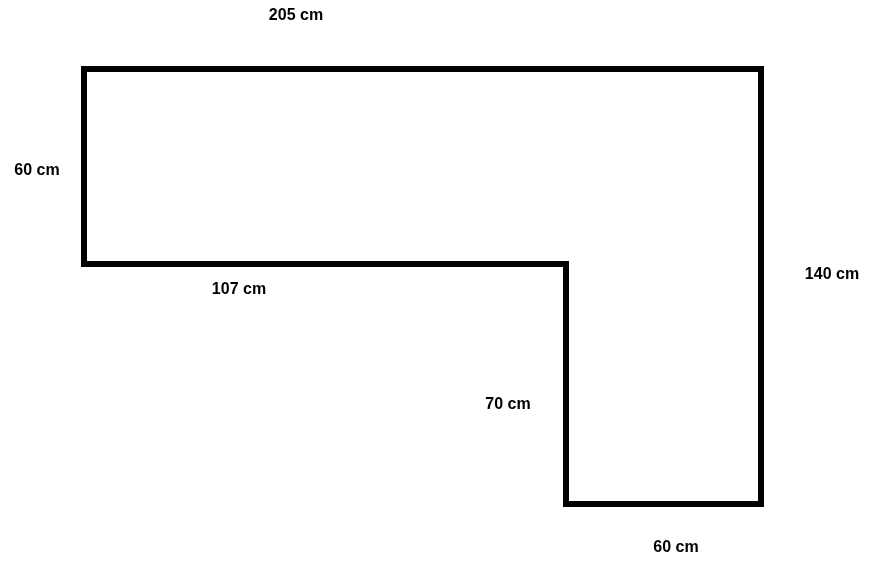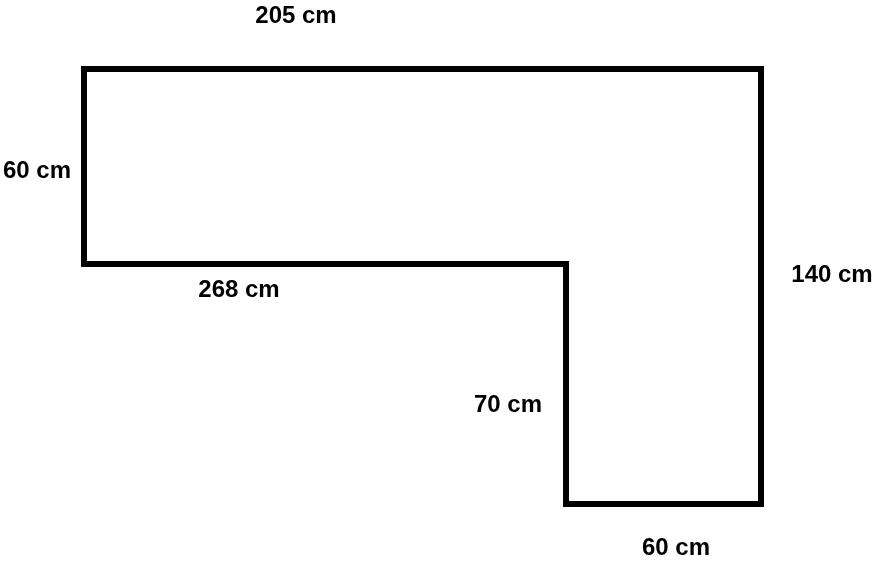--- a/index.html
+++ b/index.html
@@ -17,21 +17,21 @@
   }
   .canvas svg {
     position: absolute;
     left: 0;
     top: 0;
   }
   .dim-label {
     position: absolute;
     transform: translate(-50%, -50%);
     font-weight: bold;
-    font-size: 24px;
+    font-size: 16px;
     line-height: 1;
     color: #000000;
     white-space: nowrap;
   }
   
   .pos-top      { left: 296px; top: 15px;  }
   .pos-left     { left: 37px;  top: 170px; }
   .pos-inner-h  { left: 239px; top: 289px; }
   .pos-right    { left: 832px; top: 274px; }
   .pos-inner-v  { left: 508px; top: 404px; }
@@ -43,21 +43,21 @@
 <div class="canvas">
 
   <svg width="882" height="565" viewBox="0 0 882 565">
     <polygon fill="none" stroke="#000000" stroke-width="5.5" shape-rendering="crispEdges" points="84,69 761,69 761,504 566,504 566,264 84,264"></polygon>
   </svg>
 
   <div class="dim-label pos-top">205 cm</div>
 
   <div class="dim-label pos-left">60 cm</div>
 
-  <div class="dim-label pos-inner-h">268 cm</div>
+  <div class="dim-label pos-inner-h">107 cm</div>
 
   <div class="dim-label pos-right">140 cm</div>
 
   <div class="dim-label pos-inner-v">70 cm</div>
 
   <div class="dim-label pos-bottom">60 cm</div>
 
 </div>
 
 </body></html>

